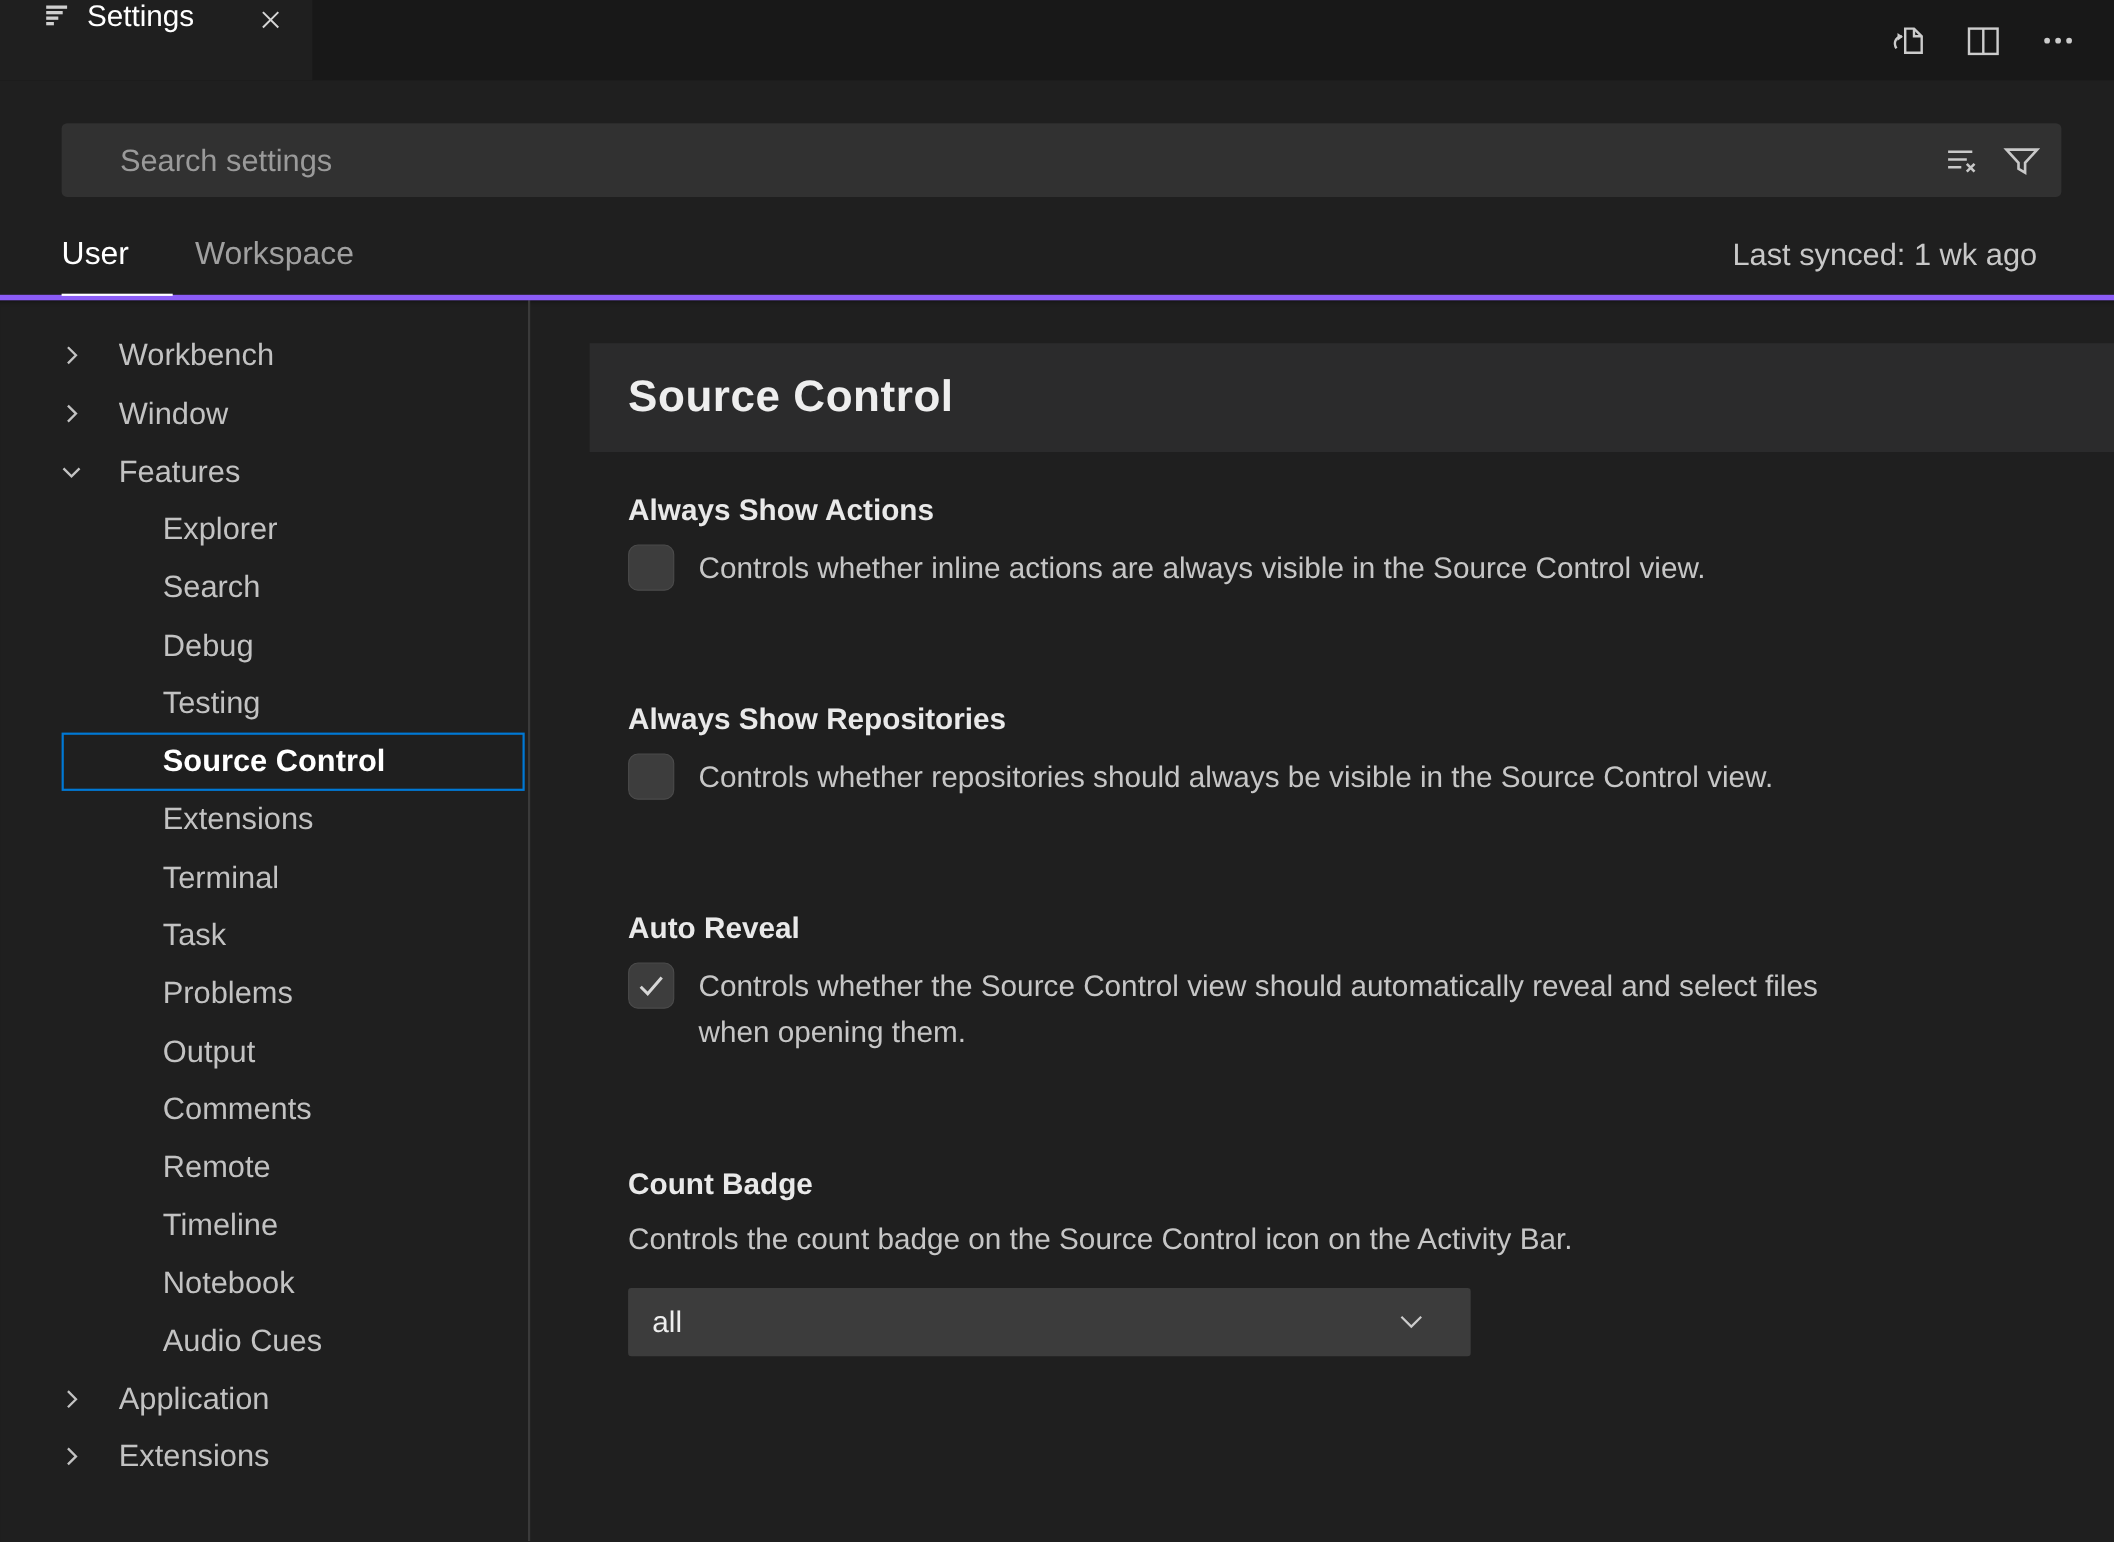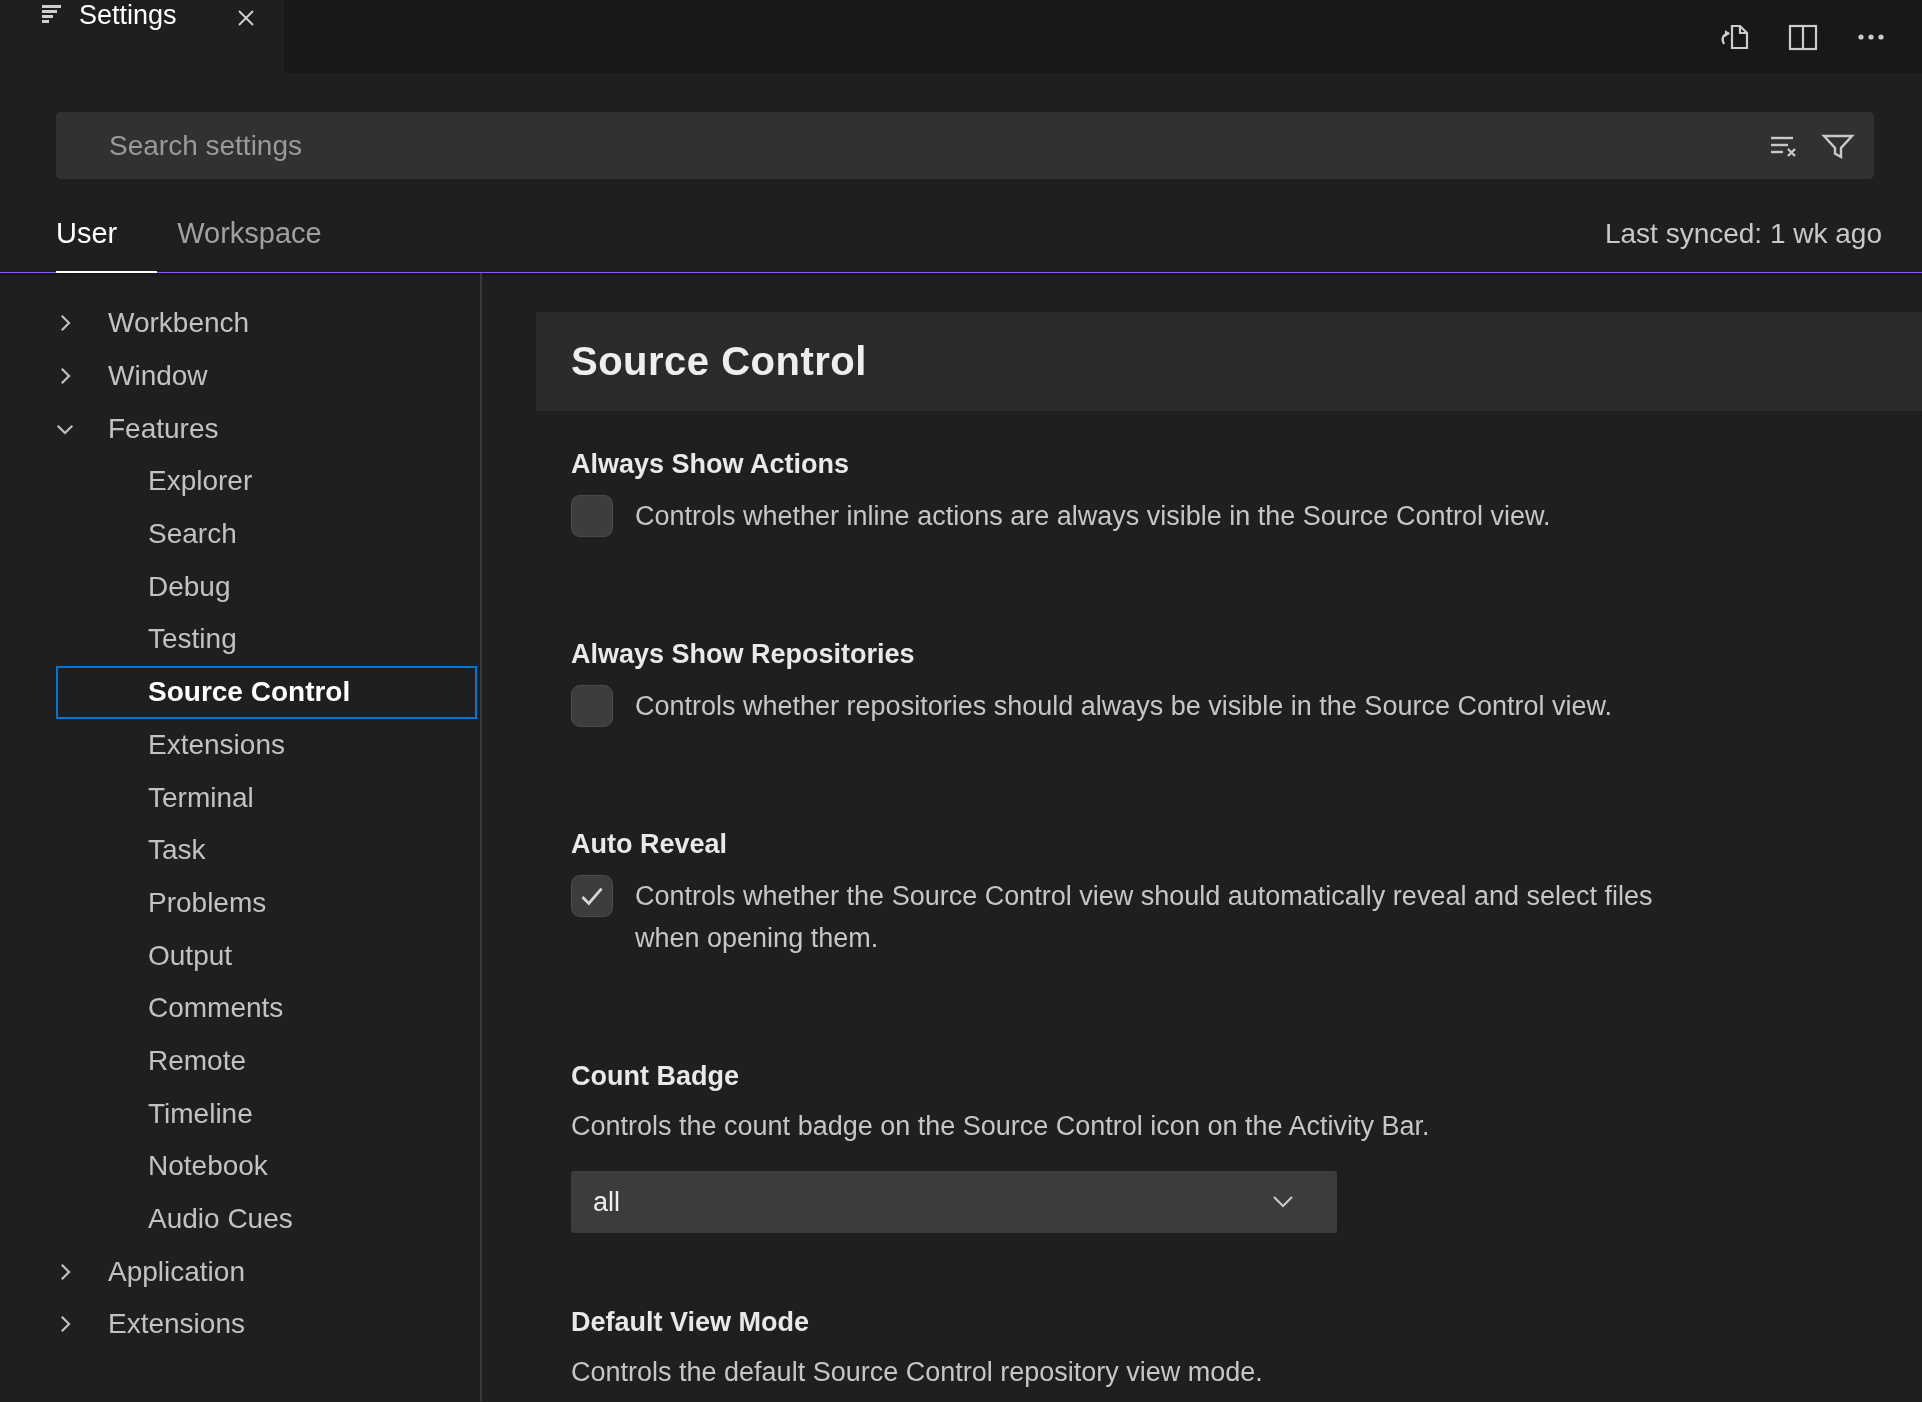--- a/index.html
+++ b/index.html
@@ -40,21 +40,21 @@
     flex:1; height:100%; background:transparent; border:none; outline:none;
     color:#dddddd; font-size:28px; padding-left:14px;
     font-family:"Liberation Sans", sans-serif;
   }
   .search-box input::placeholder { color:#9a9a9a; opacity:1; }
   .search-icons { display:flex; align-items:center; gap:20px; padding-right:18px; }
 
   
   .scope-row {
     height:94px; display:flex; align-items:center;
-    padding:16px 40px 0 56px; border-bottom:1px solid #8b5cf6; position:relative;
+    padding:16px 70px 0 56px; border-bottom:5px solid #8b5cf6; position:relative;
   }
   .scope-tab {
     font-size:29px; color:#a0a0a0; margin-right:60px; height:100%;
     display:flex; align-items:center; position:relative; cursor:pointer;
   }
   .scope-tab.active { color:#ffffff; }
   .scope-tab.active::after {
     content:""; position:absolute; left:0; right:-40px; bottom:-1px;
     height:2px; background:#ffffff;
   }
@@ -321,20 +321,16 @@
         <div class="select-box">
           <span class="select-value">all</span>
           <span class="chevron">
             <svg width="28" height="24" viewBox="0 0 28 24" fill="none" stroke="#cccccc" stroke-width="2">
               <path d="M5 7 L14 16 L23 7"></path>
             </svg>
           </span>
         </div>
       </div>
 
-      <div class="setting-block blk5">
-        <h3>Default View Mode</h3>
-        <div class="desc plain-desc">Controls the default Source Control repository view mode.</div>
-      </div>
 
     </div>
   </div>
 </div>
 
 </body></html>

